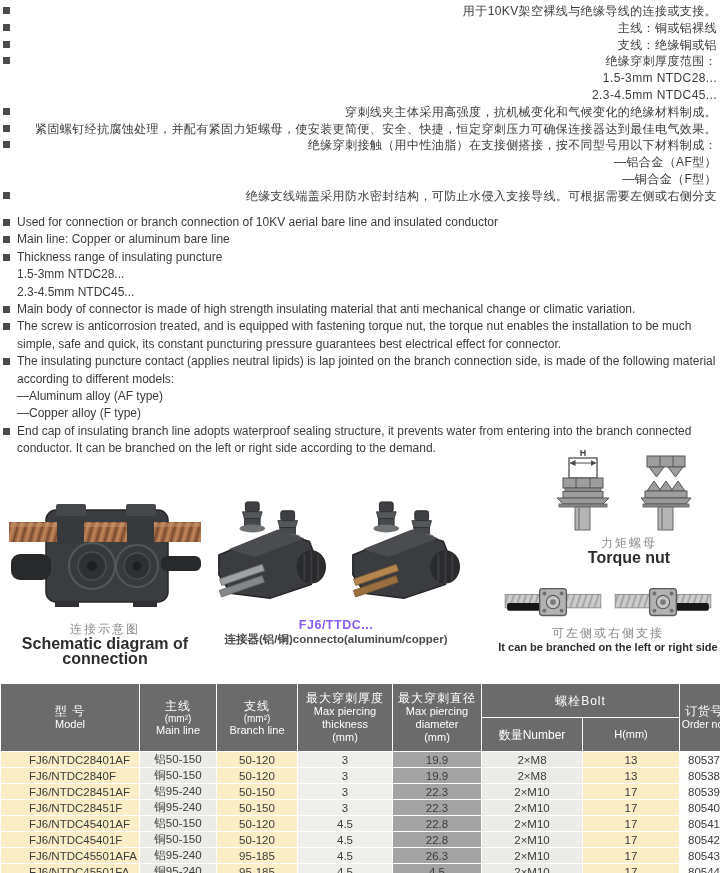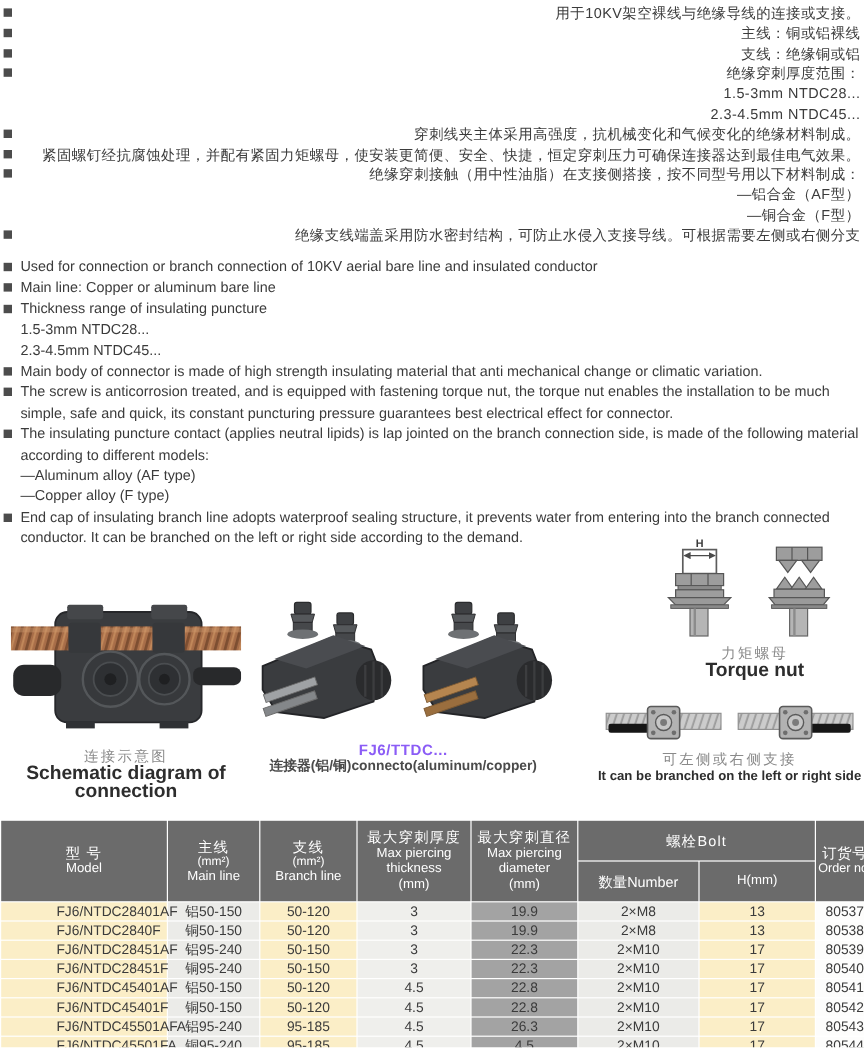--- a/index.html
+++ b/index.html
@@ -33,21 +33,21 @@
   
   .table-wrap { position:absolute; left:0; top:683px; width:720px; }
   table { width:720px; table-layout:fixed; border-collapse:separate; border-spacing:1px; background:#fff; }
   thead th { background:#6b6b6b; color:#ffffff; font-weight:normal; vertical-align:middle; text-align:center; padding:0; }
   thead tr.r1 th { height:33px; }
   thead tr.r2 th { height:33px; }
   th .h-cn { font-size:12px; line-height:14px; letter-spacing:1px; }
   th .h-en { font-size:11px; line-height:13px; letter-spacing:0; }
   th .h-sub { font-size:10px; line-height:11px; }
   tbody td { height:14px; font-size:11.5px; text-align:center; vertical-align:middle; color:#3b3b3b; padding:0; }
-  tbody td.c0 { background:#fbeec7; text-align:left; padding-left:46px; }
+  tbody td.c0 { background:#fbeec7; text-align:left; padding-left:28px; }
   tbody td.c1 { background:#ebebe8; }
   tbody td.c2 { background:#fbeec7; }
   tbody td.c3 { background:#efefec; }
   tbody td.c4 { background:#a3a3a3; }
   tbody td.c5 { background:#ebebe8; }
   tbody td.c6 { background:#fbeec7; }
   tbody td.c7 { background:#fdfdfc; }
   th.order-th .h-cn { letter-spacing:0.5px; }
   th.order-th .h-en { font-size:10.5px; }
 </style>

